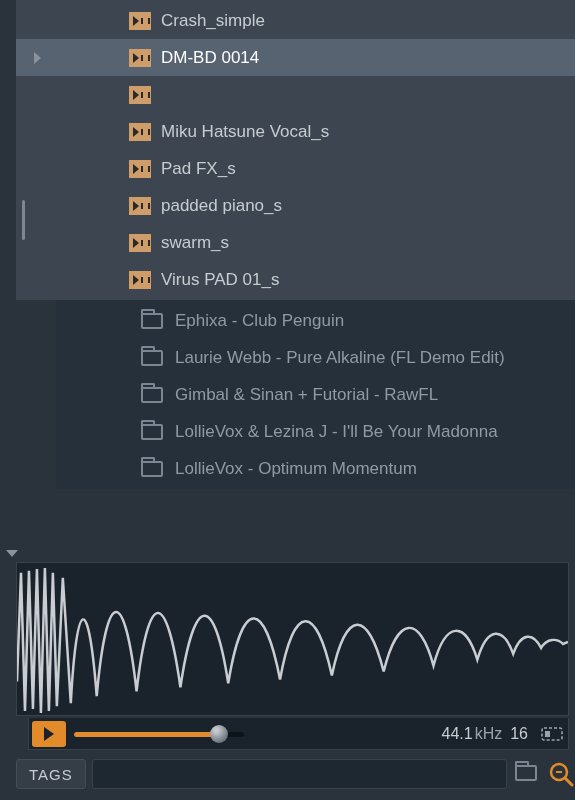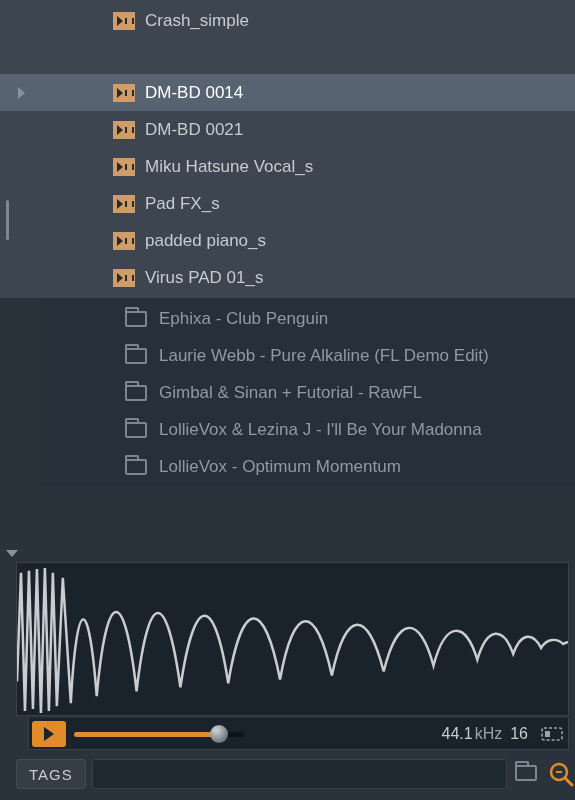--- a/index.html
+++ b/index.html
@@ -9,21 +9,21 @@
     background: #2a333c;
     font-family: Arial, Helvetica, sans-serif;
     font-size: 17px;
     color: #c7ccd1;
     overflow: hidden;
     position: relative;
   }
   .file-list {
     position: absolute;
     top: 0;
-    left: 0;
+    left: 16px;
     right: 0;
   }
   .sample-section {
     background: #3d4551;
     padding-top: 2px;
     padding-bottom: 2px;
     position: relative;
   }
   .sample-section::before {
     content: "";
@@ -48,21 +48,20 @@
     padding-left: 100px;
     gap: 10px;
     cursor: pointer;
     position: relative;
   }
   .sample-section .list-row {
     padding-left: 113px;
   }
   .list-row.selected {
     background: #586372;
-    margin-top: 35px;
   }
   .list-row.selected .row-label {
     color: #ffffff;
     font-weight: 500;
   }
   .list-row.selected::before {
     content: "";
     position: absolute;
     left: 18px;
     top: 50%;
@@ -310,33 +309,36 @@
       <div class="list-row">
         <div class="sample-icon"></div>
         <span class="row-label">Crash_simple</span>
       </div>
       <div class="list-row selected">
         <div class="sample-icon"></div>
         <span class="row-label">DM-BD 0014</span>
       </div>
       <div class="list-row">
         <div class="sample-icon"></div>
-        <span class="row-label">DM-BD 0021</span>
       </div>
       <div class="list-row">
         <div class="sample-icon"></div>
         <span class="row-label">Miku Hatsune Vocal_s</span>
       </div>
       <div class="list-row">
         <div class="sample-icon"></div>
         <span class="row-label">Pad FX_s</span>
       </div>
       <div class="list-row">
         <div class="sample-icon"></div>
         <span class="row-label">padded piano_s</span>
+      </div>
+      <div class="list-row">
+        <div class="sample-icon"></div>
+        <span class="row-label">swarm_s</span>
       </div>
       <div class="list-row">
         <div class="sample-icon"></div>
         <span class="row-label">Virus PAD 01_s</span>
       </div>
     </div>
   <div class="folder-section" id="folder-section">
       <div class="list-row">
         <div class="folder-icon"></div>
         <span class="row-label">Ephixa - Club Penguin</span>

